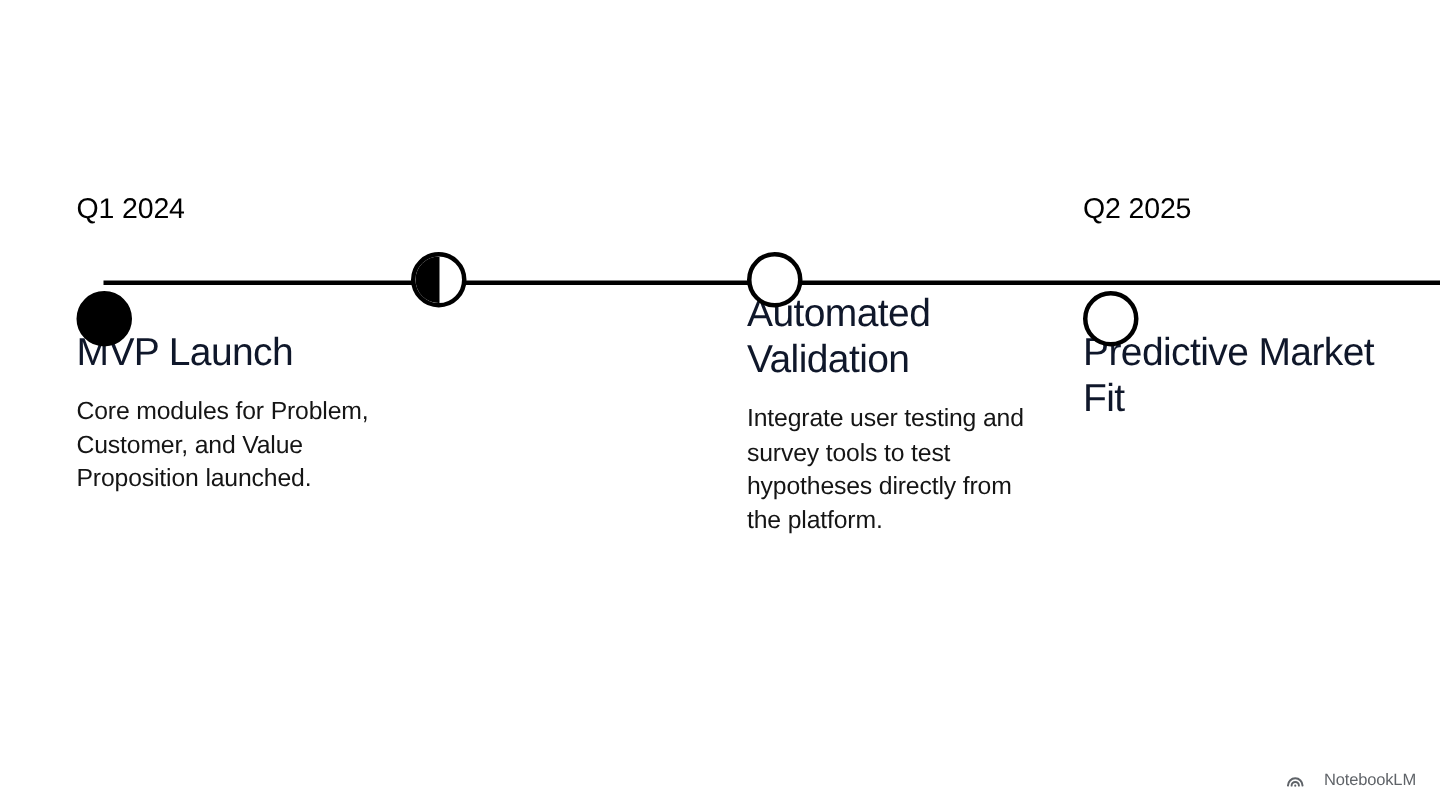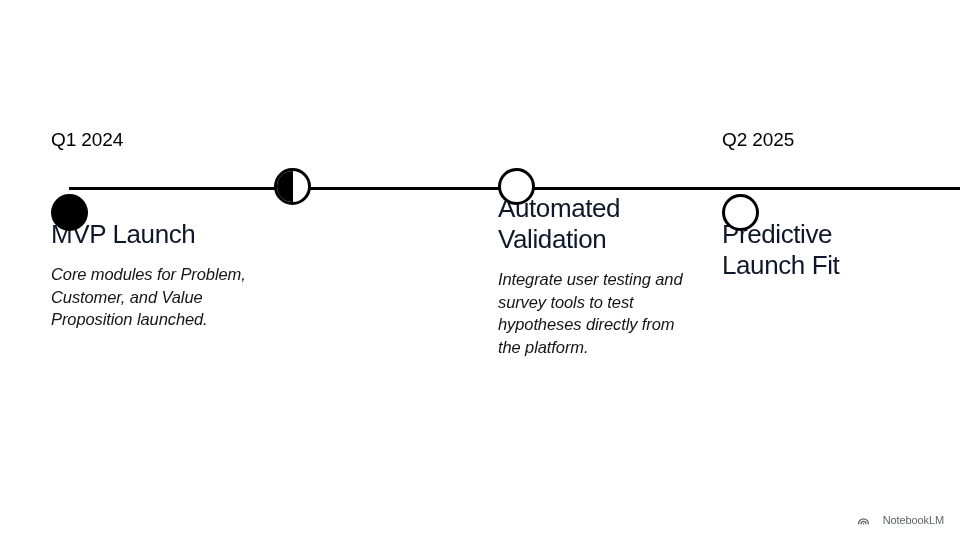--- a/index.html
+++ b/index.html
@@ -93,21 +93,20 @@
     padding-top: 9px;
   }
   .m-desc {
     font-size: 16.5px;
     font-weight: 400;
     color: #151515;
     line-height: 22.5px;
     letter-spacing: -0.1px;
     margin: 0;
     padding-top: 13px;
-    font-style: italic;
   }
 
   
   .watermark {
     position: absolute;
     right: 16px;
     bottom: 9px;
     display: flex;
     align-items: center;
     gap: 13px;
@@ -154,21 +153,21 @@
     </div>
     <div class="m-title">Automated Validation</div>
     <div class="m-desc">Integrate user testing and survey tools to test hypotheses directly from the platform.</div>
   </div>
 
   <div class="milestone m3">
     <div class="quarter-label">Q2 2025</div>
     <div class="marker-zone">
       <div class="marker"></div>
     </div>
-    <div class="m-title">Predictive Launch Fit</div>
+    <div class="m-title">Predictive Market Fit</div>
   </div>
 
   <div class="watermark">
     <svg class="watermark-icon" viewBox="0 0 24 24" fill="none">
       <path d="M3 18 A9 9 0 0 1 21 18" stroke="currentColor" stroke-width="2.4" stroke-linecap="round"></path>
       <path d="M7.5 18 A4.5 4.5 0 0 1 16.5 18" stroke="currentColor" stroke-width="2.4" stroke-linecap="round"></path>
       <circle cx="12" cy="18" r="1.3" fill="currentColor"></circle>
     </svg>
     <span class="watermark-label">NotebookLM</span>
   </div>

